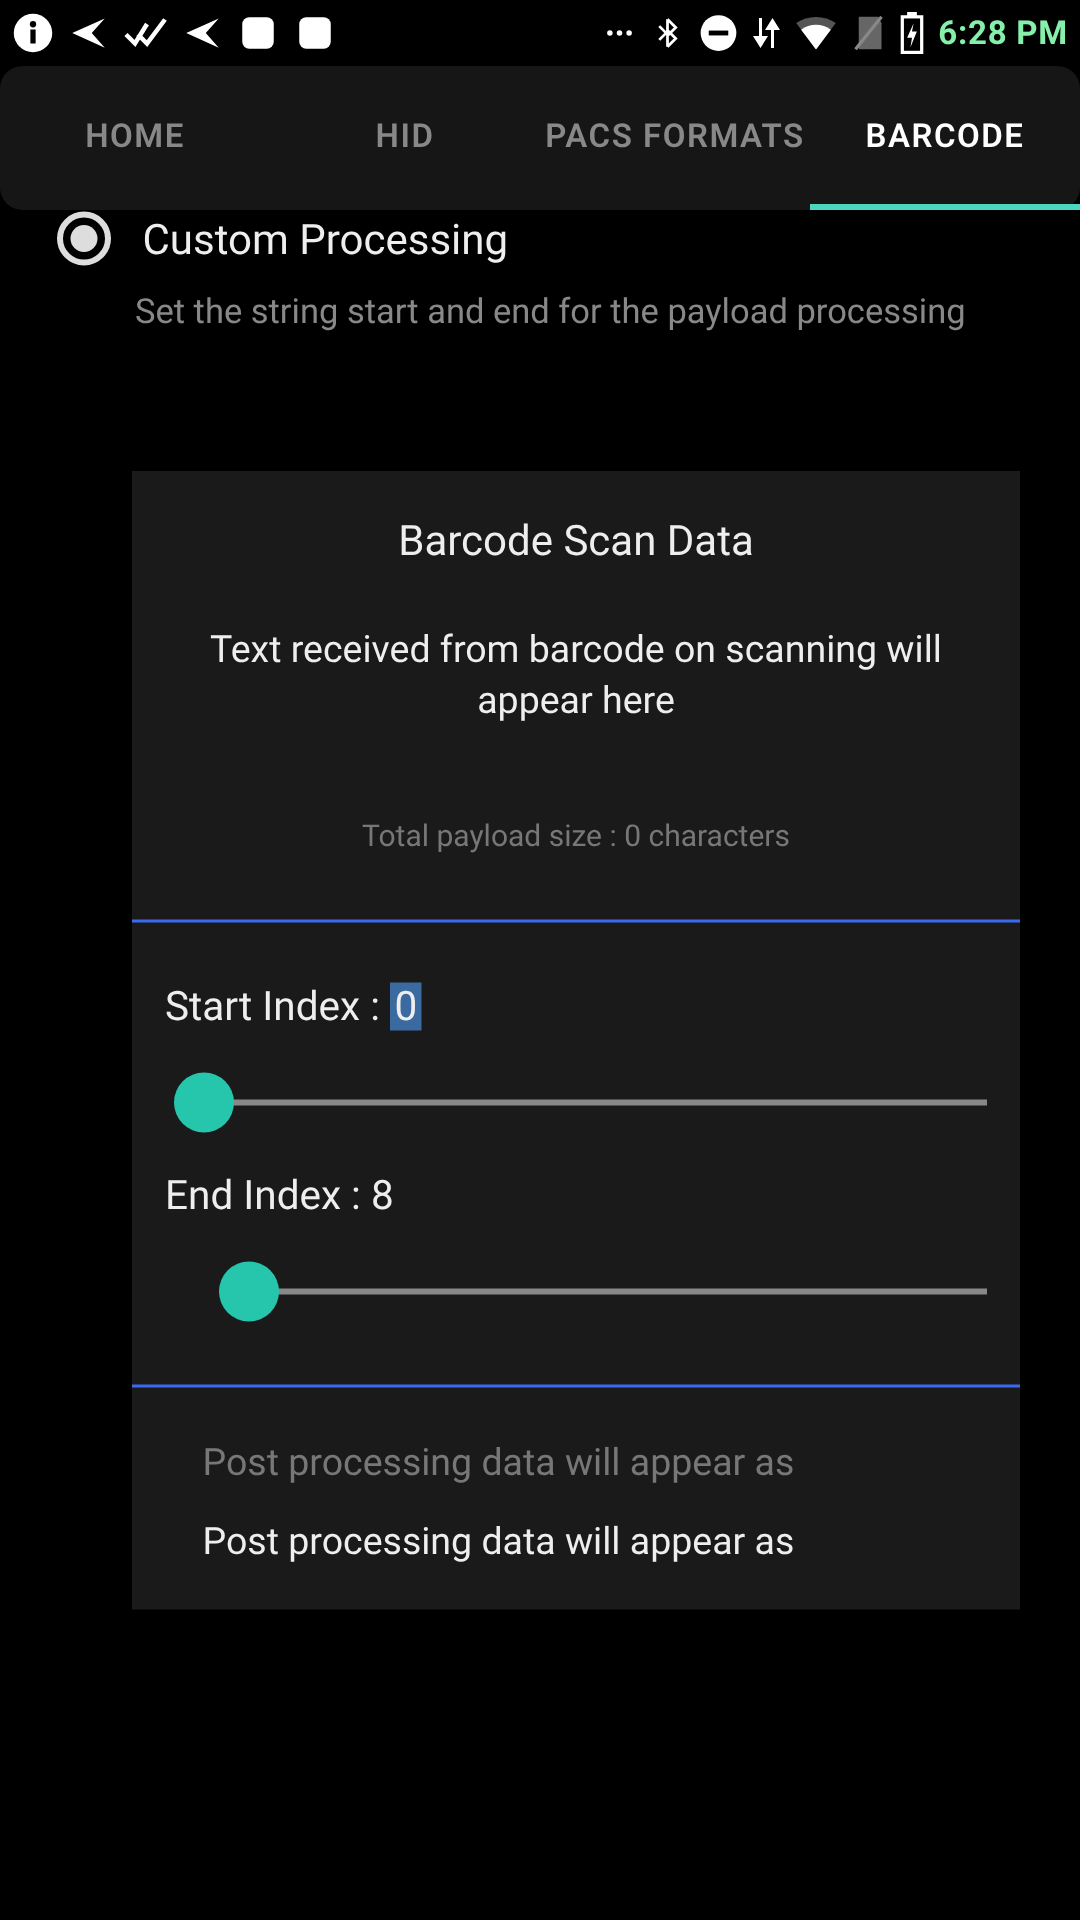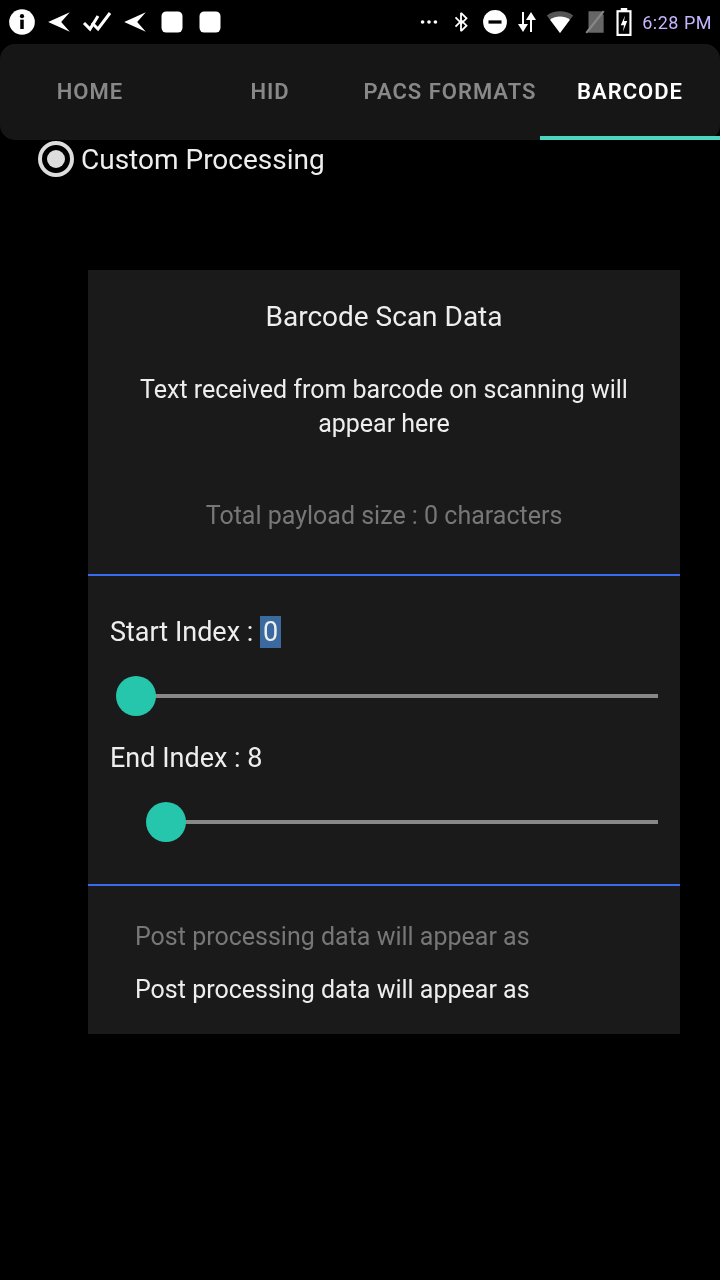--- a/index.html
+++ b/index.html
@@ -22,21 +22,21 @@
     padding: 0 8px;
     background: #000;
   }
   .status-left, .status-right {
     display: flex;
     align-items: center;
     gap: 10px;
   }
   .status-left { gap: 10px; }
   .status-icon { display: inline-flex; align-items: center; justify-content: center; }
-  .status-time { font-size: 18px; font-weight: 400; color: #c4b5fd; letter-spacing: 0.5px; }
+  .status-time { font-size: 22px; font-weight: 700; color: #86efac; letter-spacing: 0.5px; }
 
   
   .tabs {
     display: flex;
     height: 96px;
     background: #161616;
     border-radius: 15px;
   }
   .tab {
     flex: 1;
@@ -62,21 +62,21 @@
 
   
   .content {
     position: relative;
     padding: 0;
   }
 
   .radio-row {
     display: flex;
     align-items: center;
-    gap: 7px;
+    gap: 21px;
     padding: 0 38px;
     margin-top: -2px; 
     height: 42px;
     overflow: hidden;
   }
   .radio-circle {
     width: 36px; height: 36px;
     border: 4px solid #ddd;
     border-radius: 50%;
     display: flex; align-items: center; justify-content: center;
@@ -114,21 +114,21 @@
     font-weight: 400;
     margin-bottom: 40px;
   }
   .card-text {
     font-size: 25px;
     color: #eee;
     line-height: 1.35;
     margin-bottom: 60px;
   }
   .card-sub {
-    font-size: 25px;
+    font-size: 20px;
     color: #777;
   }
 
   .divider {
     height: 2px;
     background: #3a6af0;
   }
 
   .slider-section {
     padding: 40px 22px 40px 22px;
@@ -282,20 +282,21 @@
 </div>
 
 <div class="content">
 
   <div class="radio-row">
     <div class="radio-circle">
       <div class="radio-dot"></div>
     </div>
     <div class="radio-label">Custom Processing</div>
   </div>
+  <div class="radio-sub">Set the string start and end for the payload processing</div>
 
   <div class="card">
     <div class="card-section">
       <div class="card-title">Barcode Scan Data</div>
       <div class="card-text">Text received from barcode on scanning will appear here</div>
       <div class="card-sub">Total payload size : 0 characters</div>
     </div>
 
     <div class="divider"></div>
 

